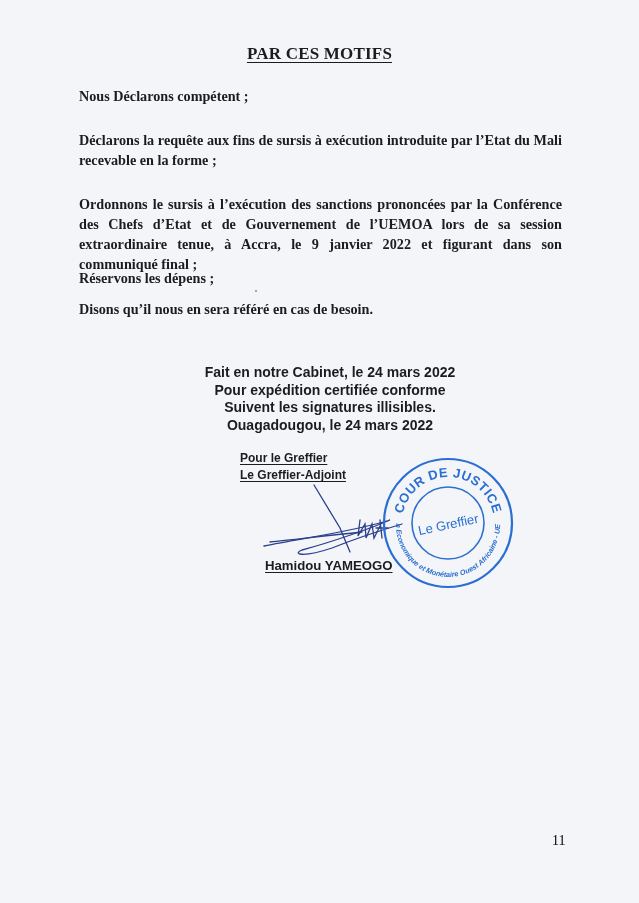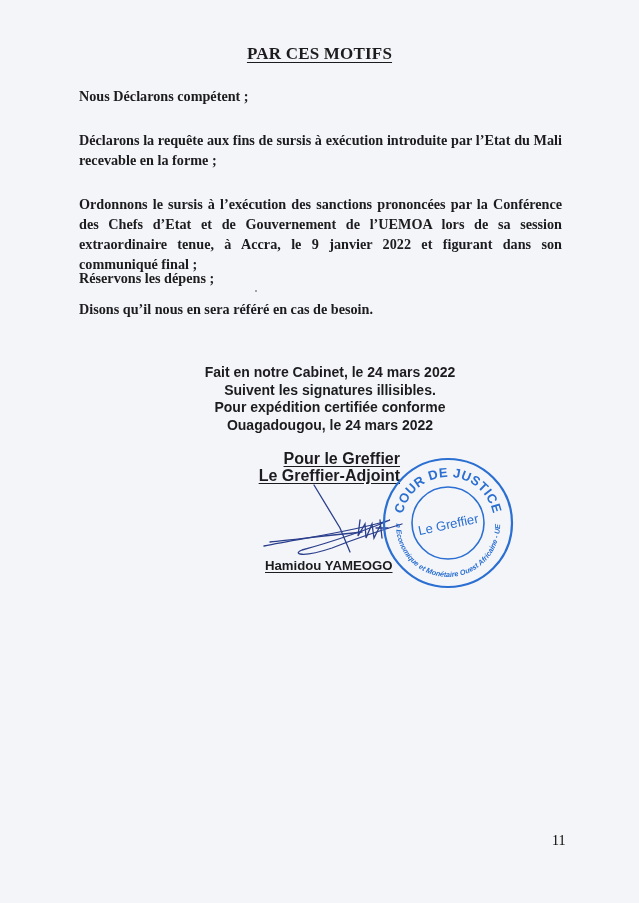--- a/index.html
+++ b/index.html
@@ -25,21 +25,21 @@
     .para.p2 { top: 130px; }
     .para.p3 { top: 194px; }
     .para.p4 { top: 268px; }
     .para.p5 { top: 299px; }
     .sign-block {
       position: absolute; left: 160px; width: 340px; top: 364px;
       text-align: center; font-size: 14px; line-height: 17.5px;
     }
     .greffier {
       position: absolute; left: 240px; width: 160px; top: 450px;
-      text-align: right; font-size: 16px; line-height: 17px;
+      text-align: left; font-size: 12px; line-height: 17px;
     }
     .greffier span { display: block; text-decoration: underline; text-underline-offset: 2px; }
     .signer {
       position: absolute; left: 265px; top: 558px; font-size: 13.2px;
       text-decoration: underline; text-underline-offset: 2px; text-align: center;
     }
     .stamp { position: absolute; left: 380px; top: 455px; width: 136px; height: 136px; }
     .signature { position: absolute; left: 262px; top: 480px; width: 150px; height: 80px; }
     .page-num {
       position: absolute; left: 552px; top: 833px;
@@ -57,22 +57,22 @@
   <div class="para p2 serif">Déclarons la requête aux fins de sursis à exécution introduite par l’Etat du Mali recevable en la forme ;</div>
   <div class="para p1 serif">Nous Déclarons compétent ;</div>
   <div class="para p3 serif">Ordonnons le sursis à l’exécution des sanctions prononcées par la Conférence des Chefs d’Etat et de Gouvernement de l’UEMOA lors de sa session extraordinaire tenue, à Accra, le 9 janvier 2022 et figurant dans son communiqué final ;</div>
   <div class="para p5 serif">Disons qu’il nous en sera référé en cas de besoin.</div>
   <div class="para p4 serif">Réservons les dépens ;</div>
 
   <div class="speck"></div>
 
   <div class="sign-block sans">
     <div>Fait en notre Cabinet, le 24 mars 2022</div>
+    <div>Pour expédition certifiée conforme</div>
     <div>Suivent les signatures illisibles.</div>
-    <div>Pour expédition certifiée conforme</div>
     <div>Ouagadougou, le 24 mars 2022</div>
   </div>
 
   <div class="greffier sans">
     <span>Pour le Greffier</span>
     <span>Le Greffier-Adjoint</span>
   </div>
 
   <svg class="signature" viewBox="0 0 150 80">
     <g fill="none" stroke="#2b3f8c" stroke-width="1.3" stroke-linecap="round">

